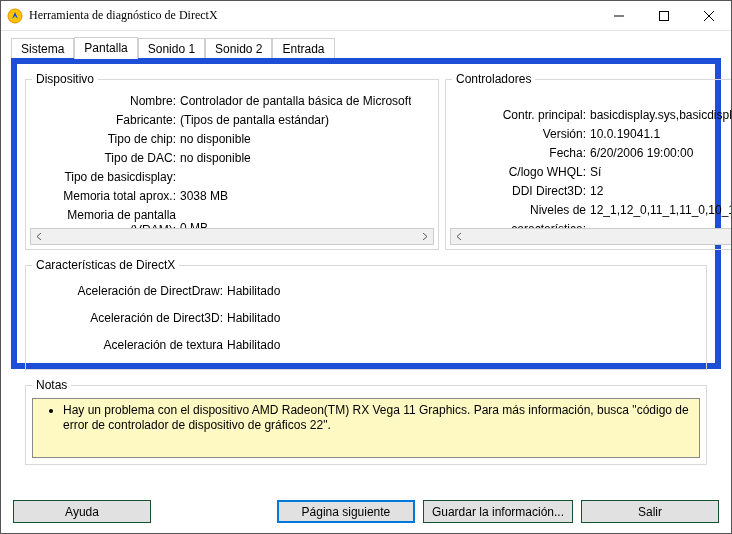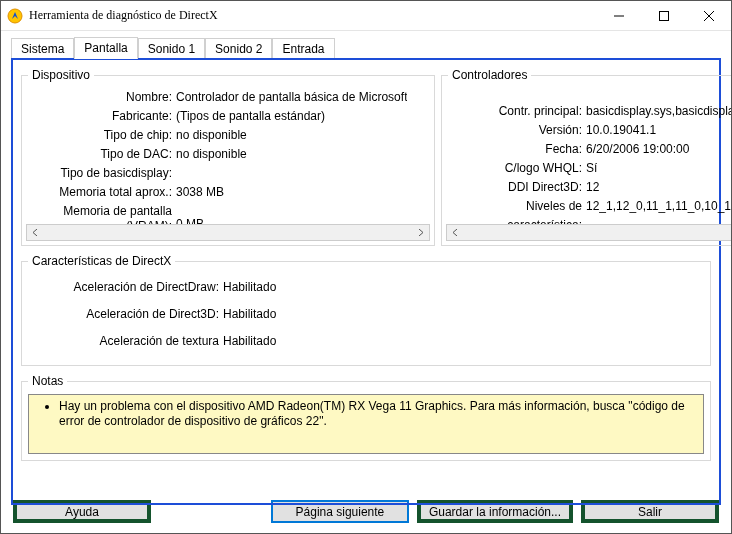--- a/index.html
+++ b/index.html
@@ -51,25 +51,25 @@
   .tab.inactive {
     background: #fff;
     top: 1px;
   }
   .tab.active {
     background: #fff;
     z-index: 2;
     border-bottom: 1px solid #fff;
   }
   .tab-panel {
-    border: 2px solid #1d4ed8;
+    border: 6px solid #1d4ed8;
     padding: 8px;
     position: relative;
     z-index: 1;
-    height: 447px;
+    height: 311px;
   }
   .row1 {
     display: flex;
     gap: 6px;
   }
   fieldset {
     border: 1px solid #d9d9d9;
     border-radius: 0;
     padding: 6px 6px 6px 6px;
     margin: 0;
@@ -145,21 +145,21 @@
   .buttons {
     position: absolute;
     left: 0; right: 0;
     bottom: 10px;
     display: flex;
     padding: 0 12px;
   }
   .btn {
     height: 23px;
     min-width: 138px;
-    border: 4px solid #14532d;
+    border: 1px solid #14532d;
     background: #e1e1e1;
     display: flex;
     align-items: center;
     justify-content: center;
     font-size: 12px;
     font-family: inherit;
     padding: 0 8px;
   }
   .btn.default {
     border: 2px solid #0078d7;

